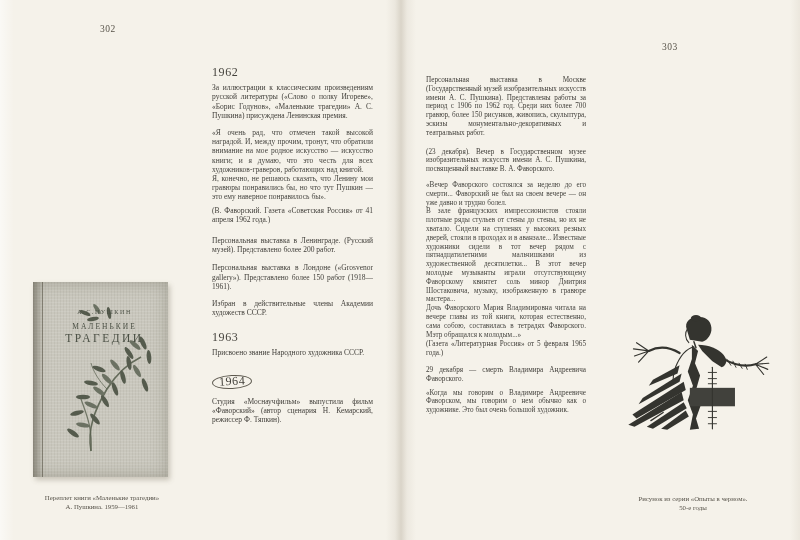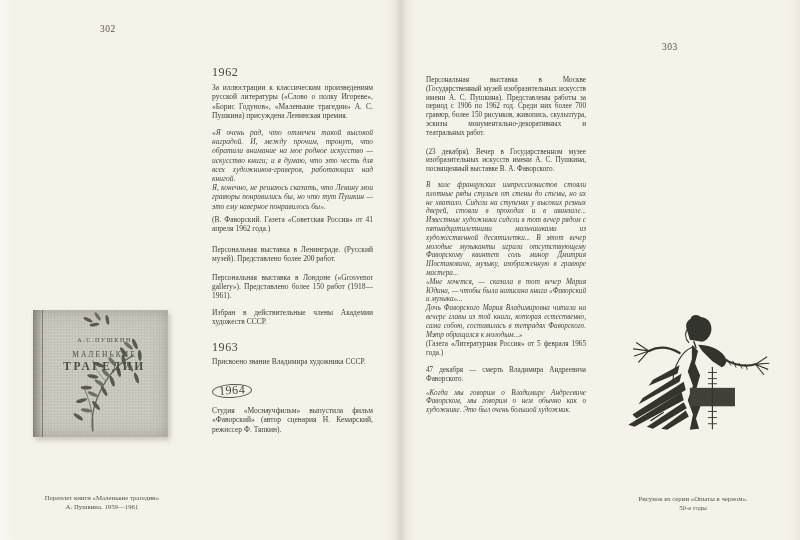--- a/index.html
+++ b/index.html
@@ -32,52 +32,52 @@
   .col p.mb0{margin-bottom:0;}
   .col p.mb1{margin-bottom:1px;}
   .col p.mb4{margin-bottom:4px;}
   .col p.mb5{margin-bottom:5px;}
   .col p.mb7{margin-bottom:7px;}
   .col p.mb9{margin-bottom:9px;}
   .col p.mb10{margin-bottom:10px;}
   .col p.mb12{margin-bottom:12px;}
   .col p.mb16{margin-bottom:16px;}
   .col p.mb18{margin-bottom:18px;}
-  .ital{font-style:italic;color:#464540;}
+  .ital{color:#464540;}
   .year{font-size:12px;letter-spacing:0.6px;margin:0 0 6px 0;color:#44423c;}
   .year.mb5{margin-bottom:5px;}
   .year.mb8{margin-bottom:8px;}
   .circled{
     display:inline-block;padding:1px 6px 2px 6px;
     border:1px solid #5d594f;border-radius:50%;
     transform:rotate(-3deg);
   }
 
   .caption{position:absolute;font-size:6.8px;line-height:9px;text-align:center;color:#57534a;}
   #cap-left{left:26px;top:493px;width:152px;}
   #cap-right{left:610px;top:494px;width:166px;}
 
   
   .bookcover{
-    position:absolute;left:33px;top:310px;width:135px;height:127px;
+    position:absolute;left:33px;top:282px;width:135px;height:195px;
     background-color:#c9c7bd;
     background-image:
       repeating-linear-gradient(0deg,rgba(255,255,255,0.10) 0 1px,rgba(0,0,0,0) 1px 3px),
       repeating-linear-gradient(90deg,rgba(90,85,70,0.07) 0 1px,rgba(0,0,0,0) 1px 3px);
     box-shadow:inset 0 0 16px rgba(90,85,70,0.35), 2px 3px 5px rgba(100,90,70,0.30);
   }
   .spine{
     position:absolute;left:0;top:0;width:9px;height:100%;
     background:linear-gradient(to right,rgba(80,75,62,0.42),rgba(80,75,62,0.04));
     border-right:1px solid rgba(70,65,52,0.22);
   }
   .cover-text{position:absolute;left:8px;right:0;text-align:center;color:#4a4f44;}
   .cover-author{top:27px;font-size:6px;letter-spacing:1.6px;}
   .cover-t1{top:40px;font-size:7.5px;letter-spacing:2px;}
-  .cover-t2{top:50px;font-size:11.5px;letter-spacing:2.5px;font-weight:bold;text-align:center;}
+  .cover-t2{top:50px;font-size:11.5px;letter-spacing:2.5px;font-weight:normal;text-align:center;}
   .leafsvg{position:absolute;inset:0;width:100%;height:100%;}
 
   
   .figure{position:absolute;left:622px;top:314px;width:148px;height:121px;}
   .figure svg{width:100%;height:100%;}
 </style>
 </head>
 <body>
 
 <div class="spread">
@@ -91,21 +91,21 @@
     <div class="col" id="col-left">
       <div class="year">1962</div>
       <p>За иллюстрации к классическим произведениям русской литературы («Слово о полку Игореве», «Борис Годунов», «Маленькие трагедии» А. С. Пушкина) присуждена Ленинская премия.</p>
       <p class="ital mb0">«Я очень рад, что отмечен такой высокой наградой. И, между прочим, тронут, что обратили внимание на мое родное искусство — искусство книги; и я думаю, что это честь для всех художников-граверов, работающих над книгой.</p>
       <p class="ital mb4">Я, конечно, не решаюсь сказать, что Ленину мои гравюры понравились бы, но что тут Пушкин — это ему наверное понравилось бы».</p>
       <p class="mb12">(В. Фаворский. Газета «Советская Россия» от 41 апреля 1962 года.)</p>
       <p class="mb9">Персональная выставка в Ленинграде. (Русский музей). Представлено более 200 работ.</p>
       <p>Персональная выставка в Лондоне («Grosvenor gallery»). Представлено более 150 работ (1918—1961).</p>
       <p class="mb16">Избран в действительные члены Академии художеств СССР.</p>
       <div class="year mb5">1963</div>
-      <p class="mb18">Присвоено звание Владимира художника СССР.</p>
+      <p class="mb18">Присвоено звание Народного художника СССР.</p>
       <div class="year mb8">
         <span class="circled">1964</span>
       </div>
       <p class="mb0">Студия «Моснаучфильм» выпустила фильм «Фаворский» (автор сценария Н. Кемарский, режиссер Ф. Тяпкин).</p>
     </div>
 
     <div class="bookcover">
       <svg class="leafsvg" viewBox="0 0 135 157">
         <g fill="none" stroke="#59604f">
           <path d="M58,150 C54,128 62,108 74,88 C84,72 96,62 108,56" stroke-width="1.6" opacity="0.9"></path>
@@ -151,25 +151,25 @@
       <div>А. Пушкина. 1959—1961</div>
     </div>
   </div>
 
   <div>
     <div class="pagenum" id="pn-right">303</div>
 
     <div class="col" id="col-right">
       <p class="mb10">Персональная выставка в Москве (Государственный музей изобразительных искусств имени А. С. Пушкина). Представлены работы за период с 1906 по 1962 год. Среди них более 700 гравюр, более 150 рисунков, живопись, скульптура, эскизы монументально-декоративных и театральных работ.</p>
       <p class="mb7">(23 декабря). Вечер в Государственном музее изобразительных искусств имени А. С. Пушкина, посвященный выставке В. А. Фаворского.</p>
+      <p class="ital mb0">«Вечер Фаворского состоялся за неделю до его смерти... Фаворский не был на своем вечере — он уже давно и трудно болел.</p>
       <p class="ital mb0">В зале французских импрессионистов стояли плотные ряды стульев от стены до стены, но их не хватало. Сидели на ступенях у высоких резных дверей, стояли в проходах и в аванзале... Известные художники сидели в тот вечер рядом с пятнадцатилетними мальчишками из художественной десятилетки... В этот вечер молодые музыканты играли отсутствующему Фаворскому квинтет соль минор Дмитрия Шостаковича, музыку, изображенную в гравюре мастера...</p>
-      <p class="ital mb0">«Мне хочется, — сказала в тот вечер Мария Юдина, — чтобы была написана книга «Фаворский и музыка»...</p>
       <p class="ital mb1">Дочь Фаворского Мария Владимировна читала на вечере главы из той книги, которая естественно, сама собою, составилась в тетрадях Фаворского. Мэтр обращался к молодым...»</p>
       <p>(Газета «Литературная Россия» от 5 февраля 1965 года.)</p>
-      <p class="mb5">47 декабря — смерть Владимира Андреевича Фаворского.</p>
+      <p class="mb5">29 декабря — смерть Владимира Андреевича Фаворского.</p>
       <p class="ital mb0">«Когда мы говорим о Владимире Андреевиче Фаворском, мы говорим о нем обычно как о художнике. Это был очень большой художник.</p>
     </div>
 
     <div class="figure">
       <svg viewBox="0 0 144 118">
         <g stroke="#34342f" fill="none" stroke-linecap="round">
 
           <path d="M63,15 C60,7 68,2 74,3 C82,2 88,8 87,16 C86,22 82,26 78,27 L66,25 Z" fill="#34342f" stroke="none"></path>
           <ellipse cx="72" cy="4" rx="5" ry="3" fill="#34342f" stroke="none"></ellipse>
 

